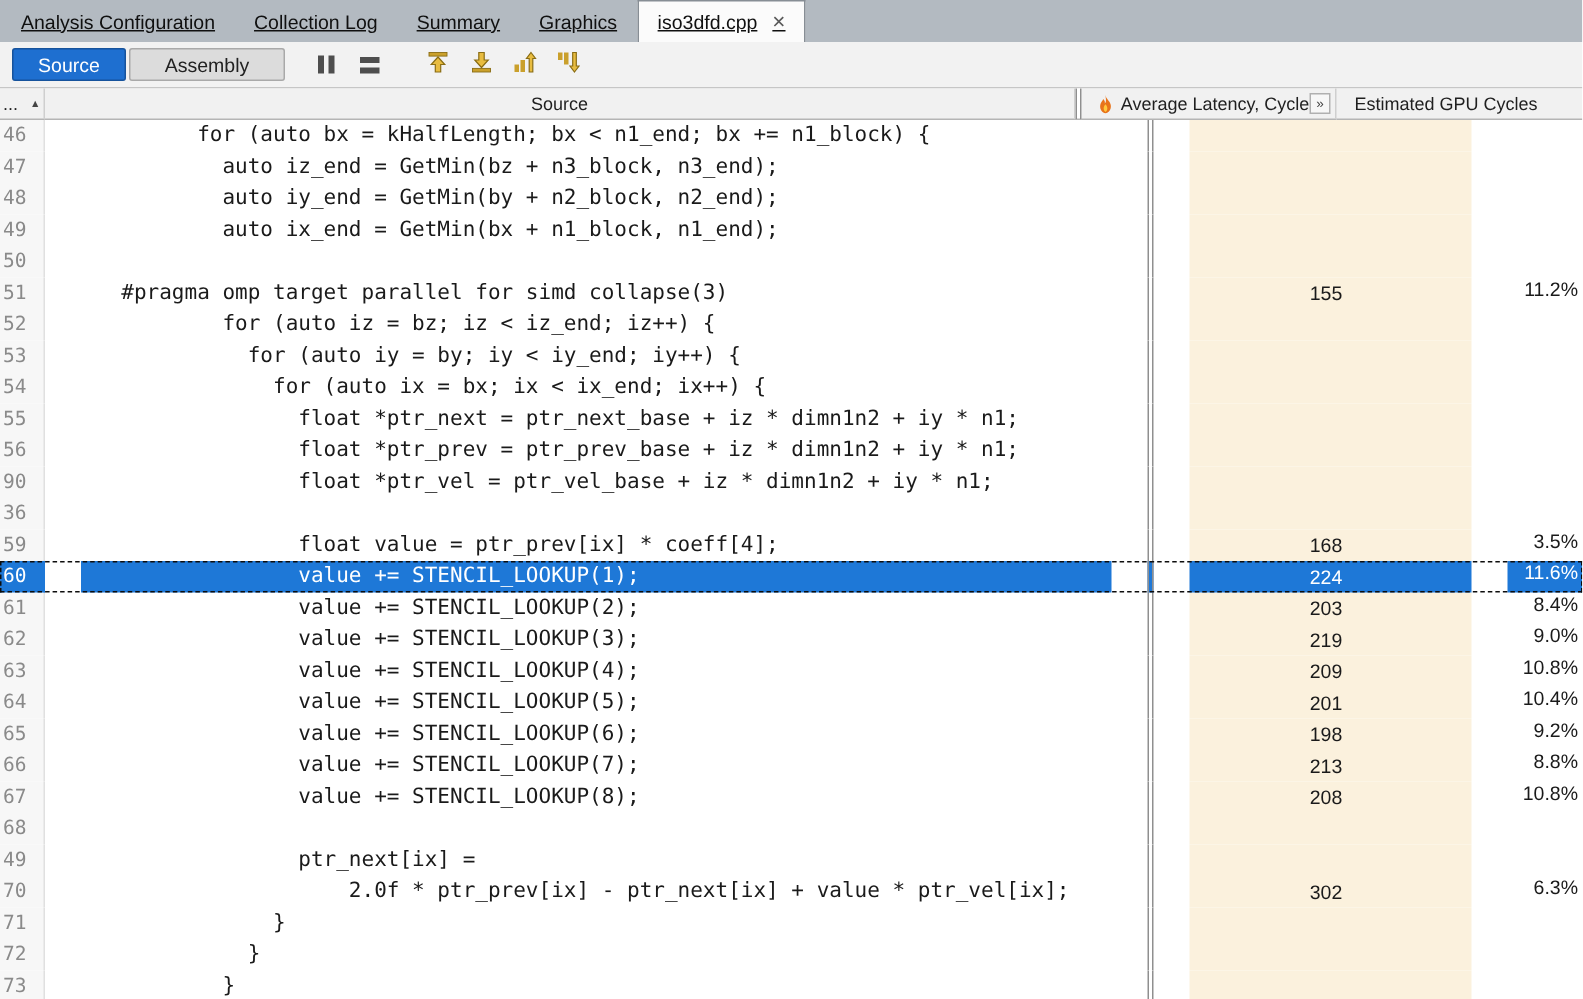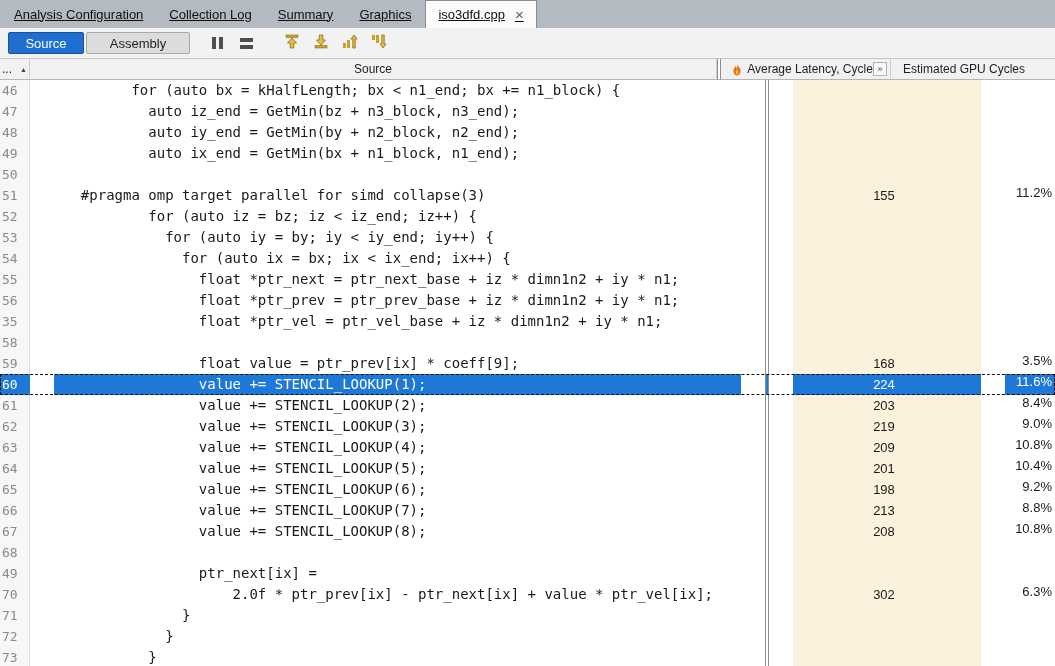--- a/index.html
+++ b/index.html
@@ -253,40 +253,40 @@
         <div class="row">
           <div class="c-line">56</div>
           <div class="c-src">                float *ptr_prev = ptr_prev_base + iz * dimn1n2 + iy * n1;</div>
           <div class="c-split"></div>
           <div class="c-lat"></div>
           <div class="c-gpu">
             <span class="pct"></span>
           </div>
         </div>
         <div class="row">
-          <div class="c-line">35</div>
+          <div class="c-line">90</div>
           <div class="c-src">                float *ptr_vel = ptr_vel_base + iz * dimn1n2 + iy * n1;</div>
           <div class="c-split"></div>
           <div class="c-lat"></div>
           <div class="c-gpu">
             <span class="pct"></span>
           </div>
         </div>
         <div class="row">
-          <div class="c-line">58</div>
+          <div class="c-line">36</div>
           <div class="c-src"></div>
           <div class="c-split"></div>
           <div class="c-lat"></div>
           <div class="c-gpu">
             <span class="pct"></span>
           </div>
         </div>
         <div class="row">
           <div class="c-line">59</div>
-          <div class="c-src">                float value = ptr_prev[ix] * coeff[9];</div>
+          <div class="c-src">                float value = ptr_prev[ix] * coeff[4];</div>
           <div class="c-split"></div>
           <div class="c-lat">168</div>
           <div class="c-gpu">
             <span class="pct">3.5%</span>
             <div class="bar" style="width: 28px; background: rgb(61, 110, 207);"></div>
           </div>
         </div>
         <div class="row selected">
           <div class="c-line">60</div>
           <div class="c-src">                value += STENCIL_LOOKUP(1);</div>

